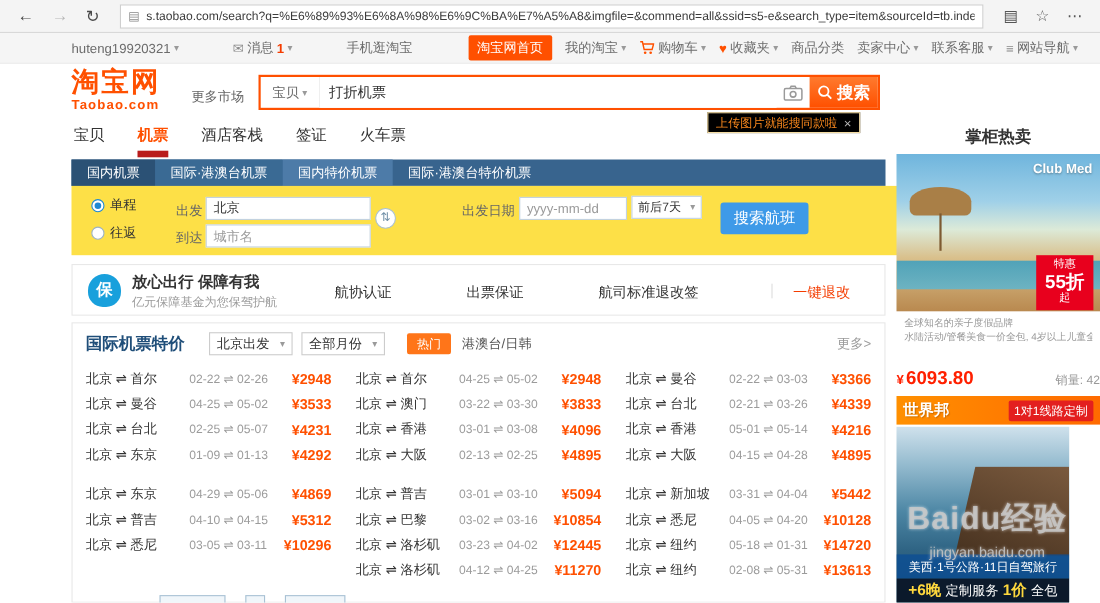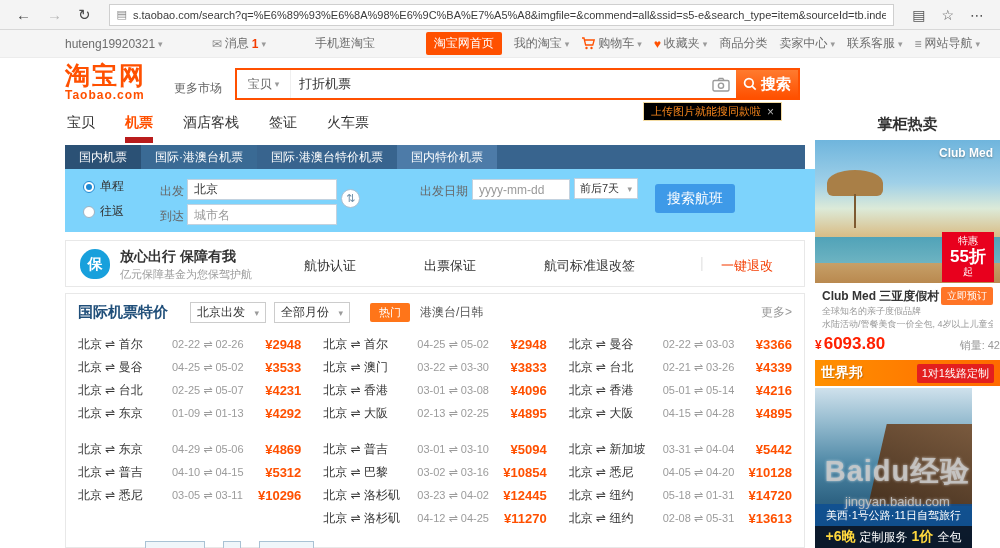--- a/index.html
+++ b/index.html
@@ -46,21 +46,21 @@
   .cat-tab { padding-bottom:5px; cursor:pointer; }
   .cat-tab.active { color:#ff5000; font-weight:bold; border-bottom:6px solid #b91c1c; }
   .hot-sale-title { position:absolute; left:815px; top:115px; width:185px; text-align:center; font-size:15px; font-weight:bold; color:#333; }
 
   
   .flight-tabs { position:absolute; left:65px; top:145px; width:740px; height:24px; background:#38648e; display:flex; color:#fff; font-size:12px; }
   .ftab { padding:0 14px; line-height:24px; white-space:nowrap; cursor:pointer; }
   .ftab.t0 { background:#2b5175; }
   .ftab.t1 { background:#3a6a94; }
   .ftab.t2 { background:#4d7ba8; }
-  .flight-body { position:absolute; left:65px; top:169px; width:879px; height:63px; background:#7dd3fc; }
+  .flight-body { position:absolute; left:65px; top:169px; width:879px; height:63px; background:#fde047; }
   .trip-radios { position:absolute; left:18px; top:9px; font-size:12px; color:#333; }
   .trip-radio { display:flex; align-items:center; gap:5px; margin-bottom:8px; cursor:pointer; }
   .rdo { width:12px; height:12px; border:1px solid #9db3c4; border-radius:50%; background:#fff; position:relative; }
   .rdo.sel { border-color:#1e88d2; }
   .rdo.sel::after { content:""; position:absolute; left:2px; top:2px; width:6px; height:6px; border-radius:50%; background:#1e88d2; }
   .fb-label { position:absolute; font-size:12px; color:#666; }
   .fb-input { position:absolute; height:21px; border:1px solid #c3d2df; background:#fff; font-size:12px; color:#333; padding:0 6px; outline:none; font-family:inherit; }
   .fb-input::placeholder { color:#9a9a9a; }
   .swap-btn { position:absolute; left:276px; top:20px; width:19px; height:19px; border:1px solid #a9c0d2; border-radius:50%; background:#fff; color:#6f8ea6; font-size:11px; line-height:17px; text-align:center; cursor:pointer; }
   .flex-sel { position:absolute; left:509px; top:9px; width:64px; height:21px; border:1px solid #c3d2df; background:#fff; font-size:11px; color:#333; display:flex; align-items:center; justify-content:space-between; padding:0 5px; cursor:pointer; }
@@ -240,22 +240,22 @@
     <span class="cat-tab active">机票</span>
     <span class="cat-tab">酒店客栈</span>
     <span class="cat-tab">签证</span>
     <span class="cat-tab">火车票</span>
   </div>
   <div class="hot-sale-title">掌柜热卖</div>
 
   <div class="flight-tabs">
     <span class="ftab t0">国内机票</span>
     <span class="ftab t1">国际·港澳台机票</span>
+    <span class="ftab t2">国内特价机票</span>
     <span class="ftab t3">国际·港澳台特价机票</span>
-    <span class="ftab t2">国内特价机票</span>
   </div>
   <div class="flight-body">
     <div class="trip-radios">
       <div class="trip-radio">
         <span class="rdo sel"></span>
         <span>单程</span>
       </div>
       <div class="trip-radio">
         <span class="rdo"></span>
         <span>往返</span>
@@ -438,24 +438,20 @@
       <span class="cm-pole"></span>
       <span class="cm-water"></span>
       <span class="cm-brand">Club Med</span>
       <span class="cm-discount">
         <div class="cm-d1">特惠</div>
         <div class="cm-d2">55折</div>
         <div class="cm-d3">起</div>
       </span>
     </div>
     <div class="cm-info">
-      <div class="cm-row">
-        <span class="cm-title">Club Med 三亚度假村</span>
-        <span class="cm-cta">立即预订</span>
-      </div>
       <div class="cm-desc">全球知名的亲子度假品牌</div>
       <div class="cm-desc">水陆活动/管餐美食一价全包, 4岁以上儿童全价</div>
     </div>
   </div>
 
   <div class="price-row">
     <span class="pr-cur">¥</span>
     <span class="pr-val">6093.80</span>
     <span class="pr-sales">销量: 42</span>
   </div>

